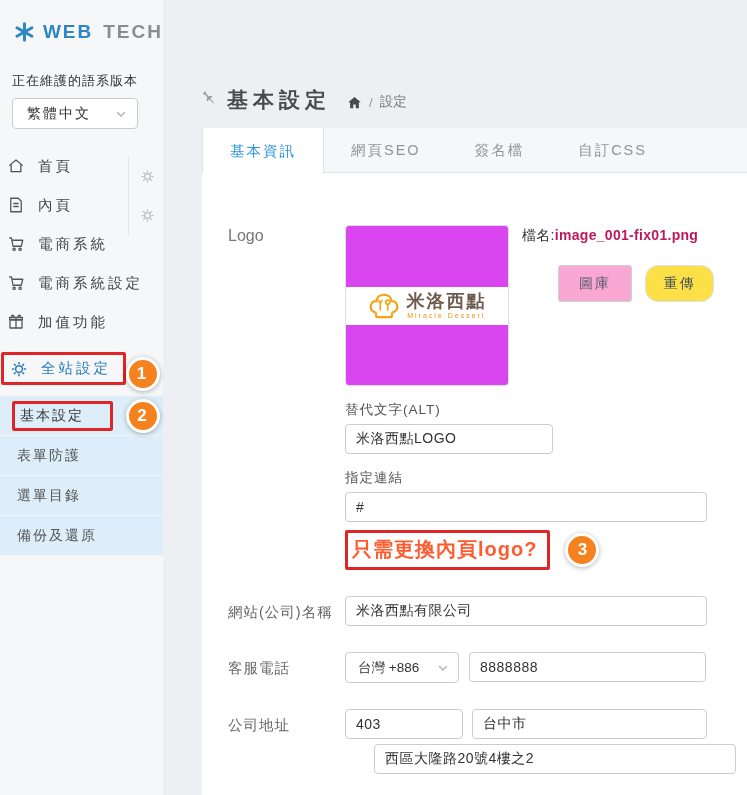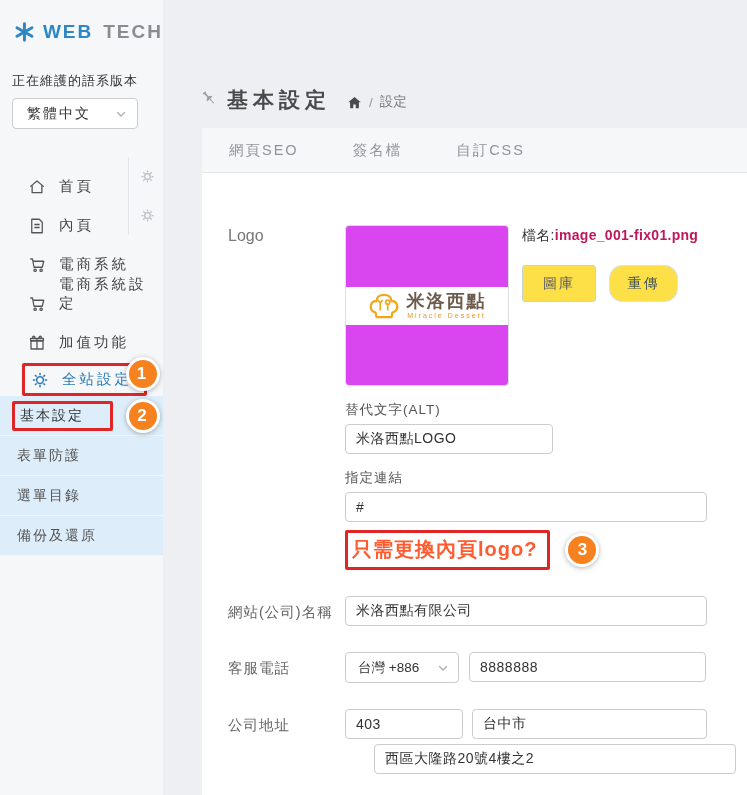--- a/index.html
+++ b/index.html
@@ -13,21 +13,21 @@
   .brand-icon { width:26px; height:26px; }
   .brand-web { color:#2e86c5; font-size:19px; font-weight:bold; letter-spacing:2px; }
   .brand-tech { color:#8a8d90; font-size:19px; font-weight:bold; letter-spacing:2px; margin-left:2px; }
   .lang-label { padding:22px 0 8px 12px; font-size:13px; color:#333; letter-spacing:1px; }
   .lang-select { margin-left:12px; width:126px; height:31px; background:#fff; border:1px solid #ccc;
     border-radius:4px; display:flex; align-items:center; justify-content:space-between;
     padding:0 10px 0 14px; font-size:14px; color:#333; letter-spacing:2px; cursor:pointer; }
   .chev { width:12px; height:12px; color:#aab0b5; }
 
   .menu { margin-top:28px; }
-  .menu-item { position:relative; display:flex; align-items:flex-end; height:39px; padding-left:28px;
+  .menu-item { position:relative; display:flex; align-items:flex-start; height:39px; padding-left:7px;
     font-size:14.5px; color:#444; letter-spacing:3px; cursor:pointer; }
   .menu-item .mi { width:18px; height:18px; color:#555; margin-right:13px; flex:none; }
   .gear-slot { position:absolute; right:8px; top:0; height:39px; display:flex; align-items:center;
     border-left:1px solid #e3e6e8; padding-left:11px; }
   .gear-slot .mi { width:15px; height:15px; color:#b9bec2; margin:0; }
   .menu-item.active { color:#2b7cb9; }
   .menu-item.active .mi { color:#2b7cb9; }
   .red-frame-row { border:3px solid #e02526; border-radius:2px; display:flex; align-items:center;
     padding:4px 12px 4px 6px; margin-left:-6px; }
   .menu-item.active { height:44px; }
@@ -72,22 +72,22 @@
   .logo-strip { background:#fff; width:100%; height:38px; display:flex; align-items:center; justify-content:center; }
   .hat-icon { width:32px; height:28px; margin-right:7px; }
   .brandtxt { display:flex; flex-direction:column; line-height:1; }
   .brandtxt .cn { font-size:18px; font-weight:bold; color:#6d5c4d; letter-spacing:2px; }
   .brandtxt .en { font-size:7px; color:#f0930f; letter-spacing:2px; margin-top:2px; text-align:center; }
 
   .fileinfo { margin-left:13px; padding-top:2px; }
   .fi-line { font-size:14px; color:#333; margin-bottom:9px; letter-spacing:0.3px; }
   .fi-line b { color:#be185d; }
   .btnrow { display:flex; margin-top:20px; gap:13px; }
-  .btn-gallery { width:74px; height:37px; background:#fde047; border:1px solid #c8d2d9; border-radius:3px;
-    font-size:14px; color:#556; letter-spacing:2px; display:flex; align-items:center; justify-content:center; cursor:pointer; }
+  .btn-gallery { width:74px; height:37px; background:#f9a8d4; border:1px solid #c8d2d9; border-radius:3px;
+    font-size:14px; color:#556; letter-spacing:2px; display:flex; align-items:center; justify-content:center; cursor:pointer;margin-left:36px; }
   .btn-reupload { width:69px; height:37px; background:#fde047; border:1px solid #d5e4f0; border-radius:13px;
     font-size:14px; color:#455; letter-spacing:2px; display:flex; align-items:center; justify-content:center; cursor:pointer; }
 
   .sublabel { font-size:13.5px; color:#555; letter-spacing:1px; margin:15px 0 5px 0; }
   input.txt { border:1px solid #ccc; border-radius:4px; height:30px; font-size:14px; color:#333;
     padding:0 10px; font-family:"Liberation Sans","DejaVu Sans",sans-serif; background:#fff; letter-spacing:0.5px; }
   .w-alt { width:208px; }
   .w-link { width:362px; }
   .w-name { width:362px; }
   .w-phone { width:237px; }
@@ -228,20 +228,23 @@
         <svg class="bc-home" viewBox="0 0 24 24" fill="currentColor">
             <path d="M12 3l10 8.5h-3V21h-5v-6h-4v6H5v-9.5H2z"></path>
           </svg>
         <span class="bc-sep">/</span>
         <span>設定</span>
       </span>
     </div>
 
     <div class="card">
       <div class="tabbar">
+        <div class="tab active">
+            <span>基本資訊</span>
+          </div>
         <div class="tab">
             <span>網頁SEO</span>
           </div>
         <div class="tab">
             <span>簽名檔</span>
           </div>
         <div class="tab">
             <span>自訂CSS</span>
           </div>
       </div>

